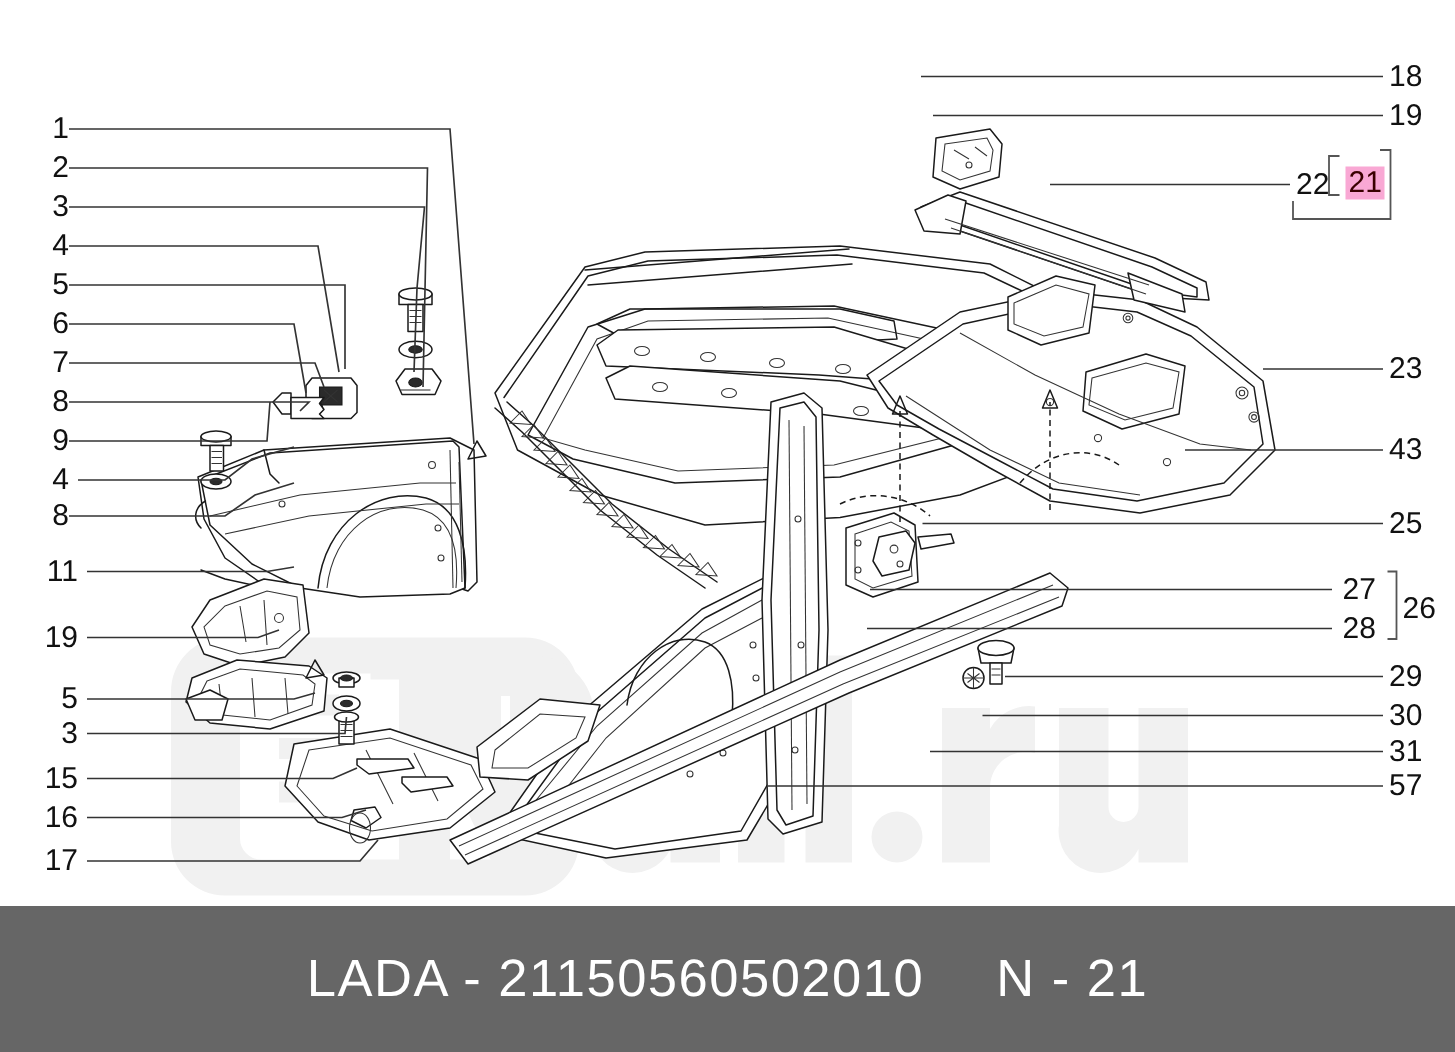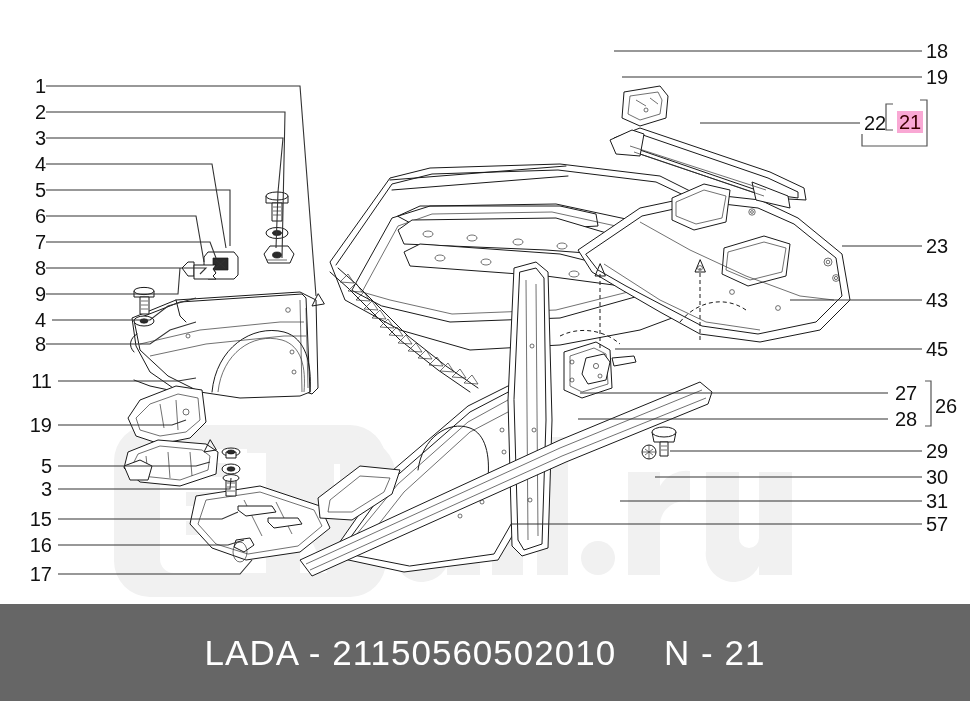--- a/index.html
+++ b/index.html
@@ -444,21 +444,21 @@
     <div class="callout left" style="left:4px;top:535px;width:48px">16</div>
     <div class="callout left" style="left:4px;top:564px;width:48px">17</div>
 
     <div class="callout right" style="left:926px;top:41px">18</div>
     <div class="callout right" style="left:926px;top:67px">19</div>
     <div class="callout right" style="left:864px;top:113px">22</div>
     <div class="callout right hl" style="left:897px;top:111px">21</div>
     <div class="callout right" style="left:985px;top:113px">20</div>
     <div class="callout right" style="left:926px;top:236px">23</div>
     <div class="callout right" style="left:926px;top:290px">43</div>
-    <div class="callout right" style="left:926px;top:339px">45</div>
+    <div class="callout right" style="left:926px;top:339px">25</div>
     <div class="callout right" style="left:895px;top:383px">27</div>
     <div class="callout right" style="left:895px;top:409px">28</div>
     <div class="callout right" style="left:935px;top:396px">26</div>
     <div class="callout right" style="left:926px;top:441px">29</div>
     <div class="callout right" style="left:926px;top:467px">30</div>
     <div class="callout right" style="left:926px;top:491px">31</div>
     <div class="callout right" style="left:926px;top:514px">57</div>
 
   </div>
 

